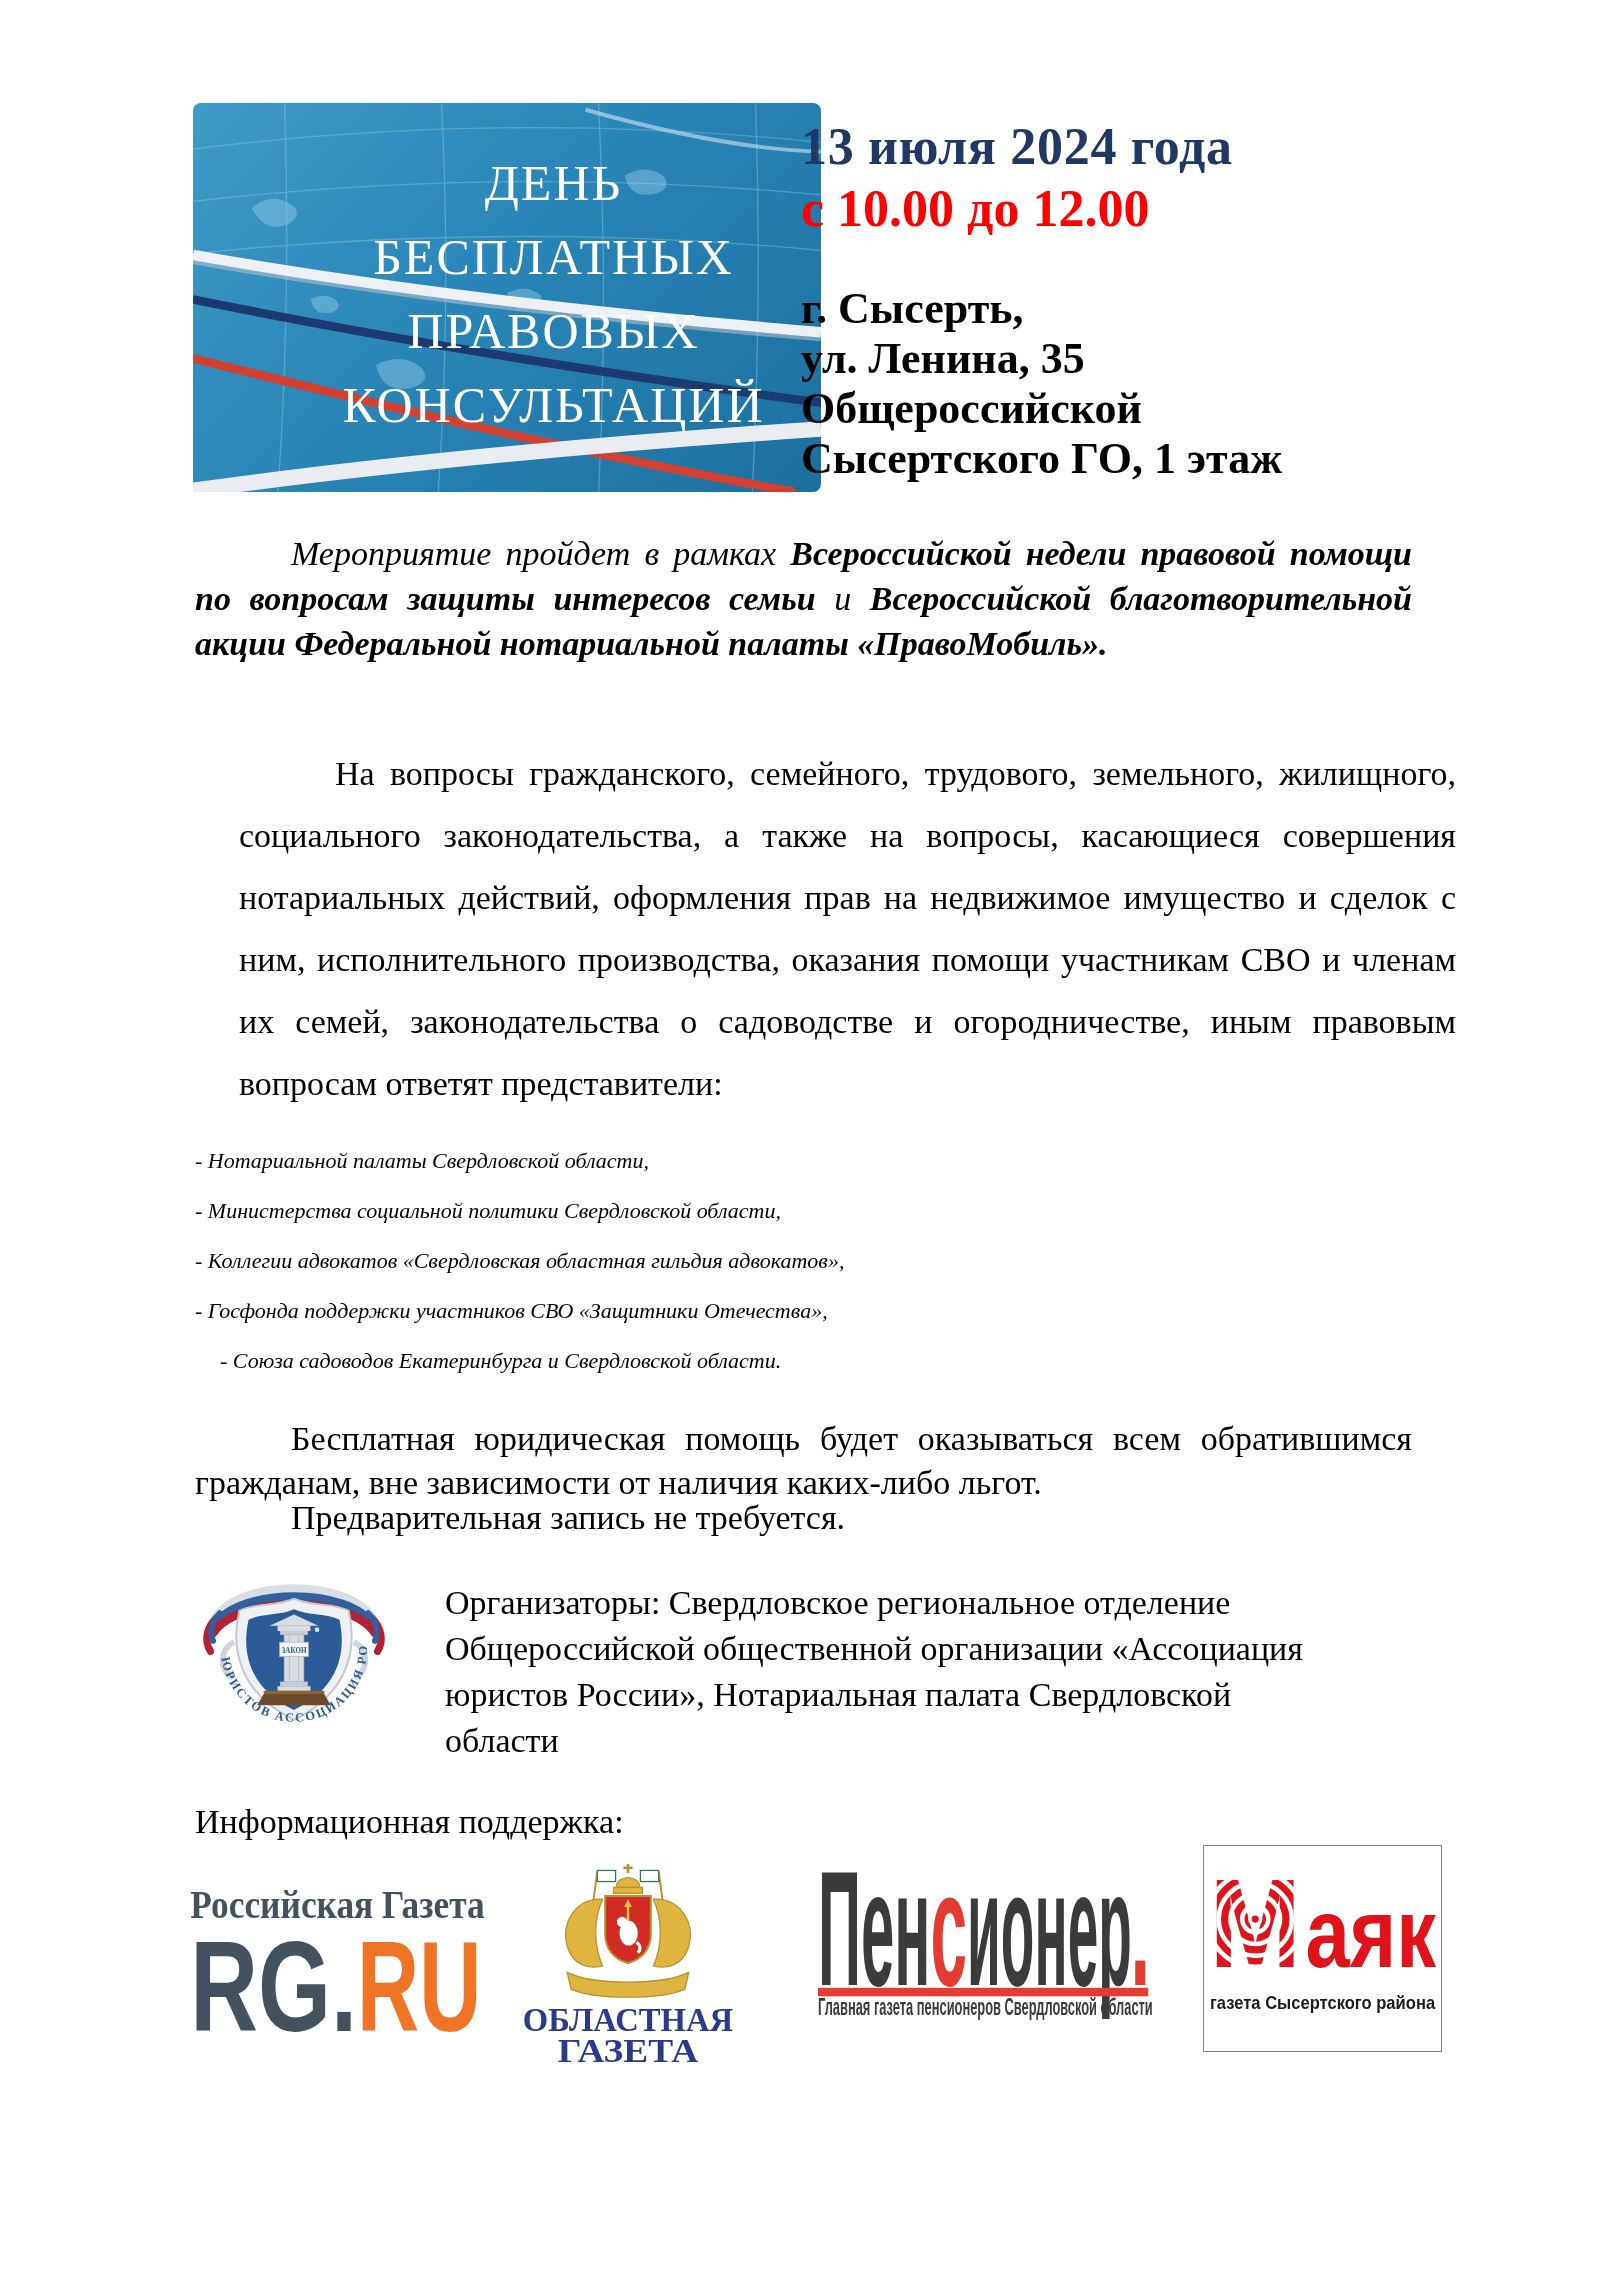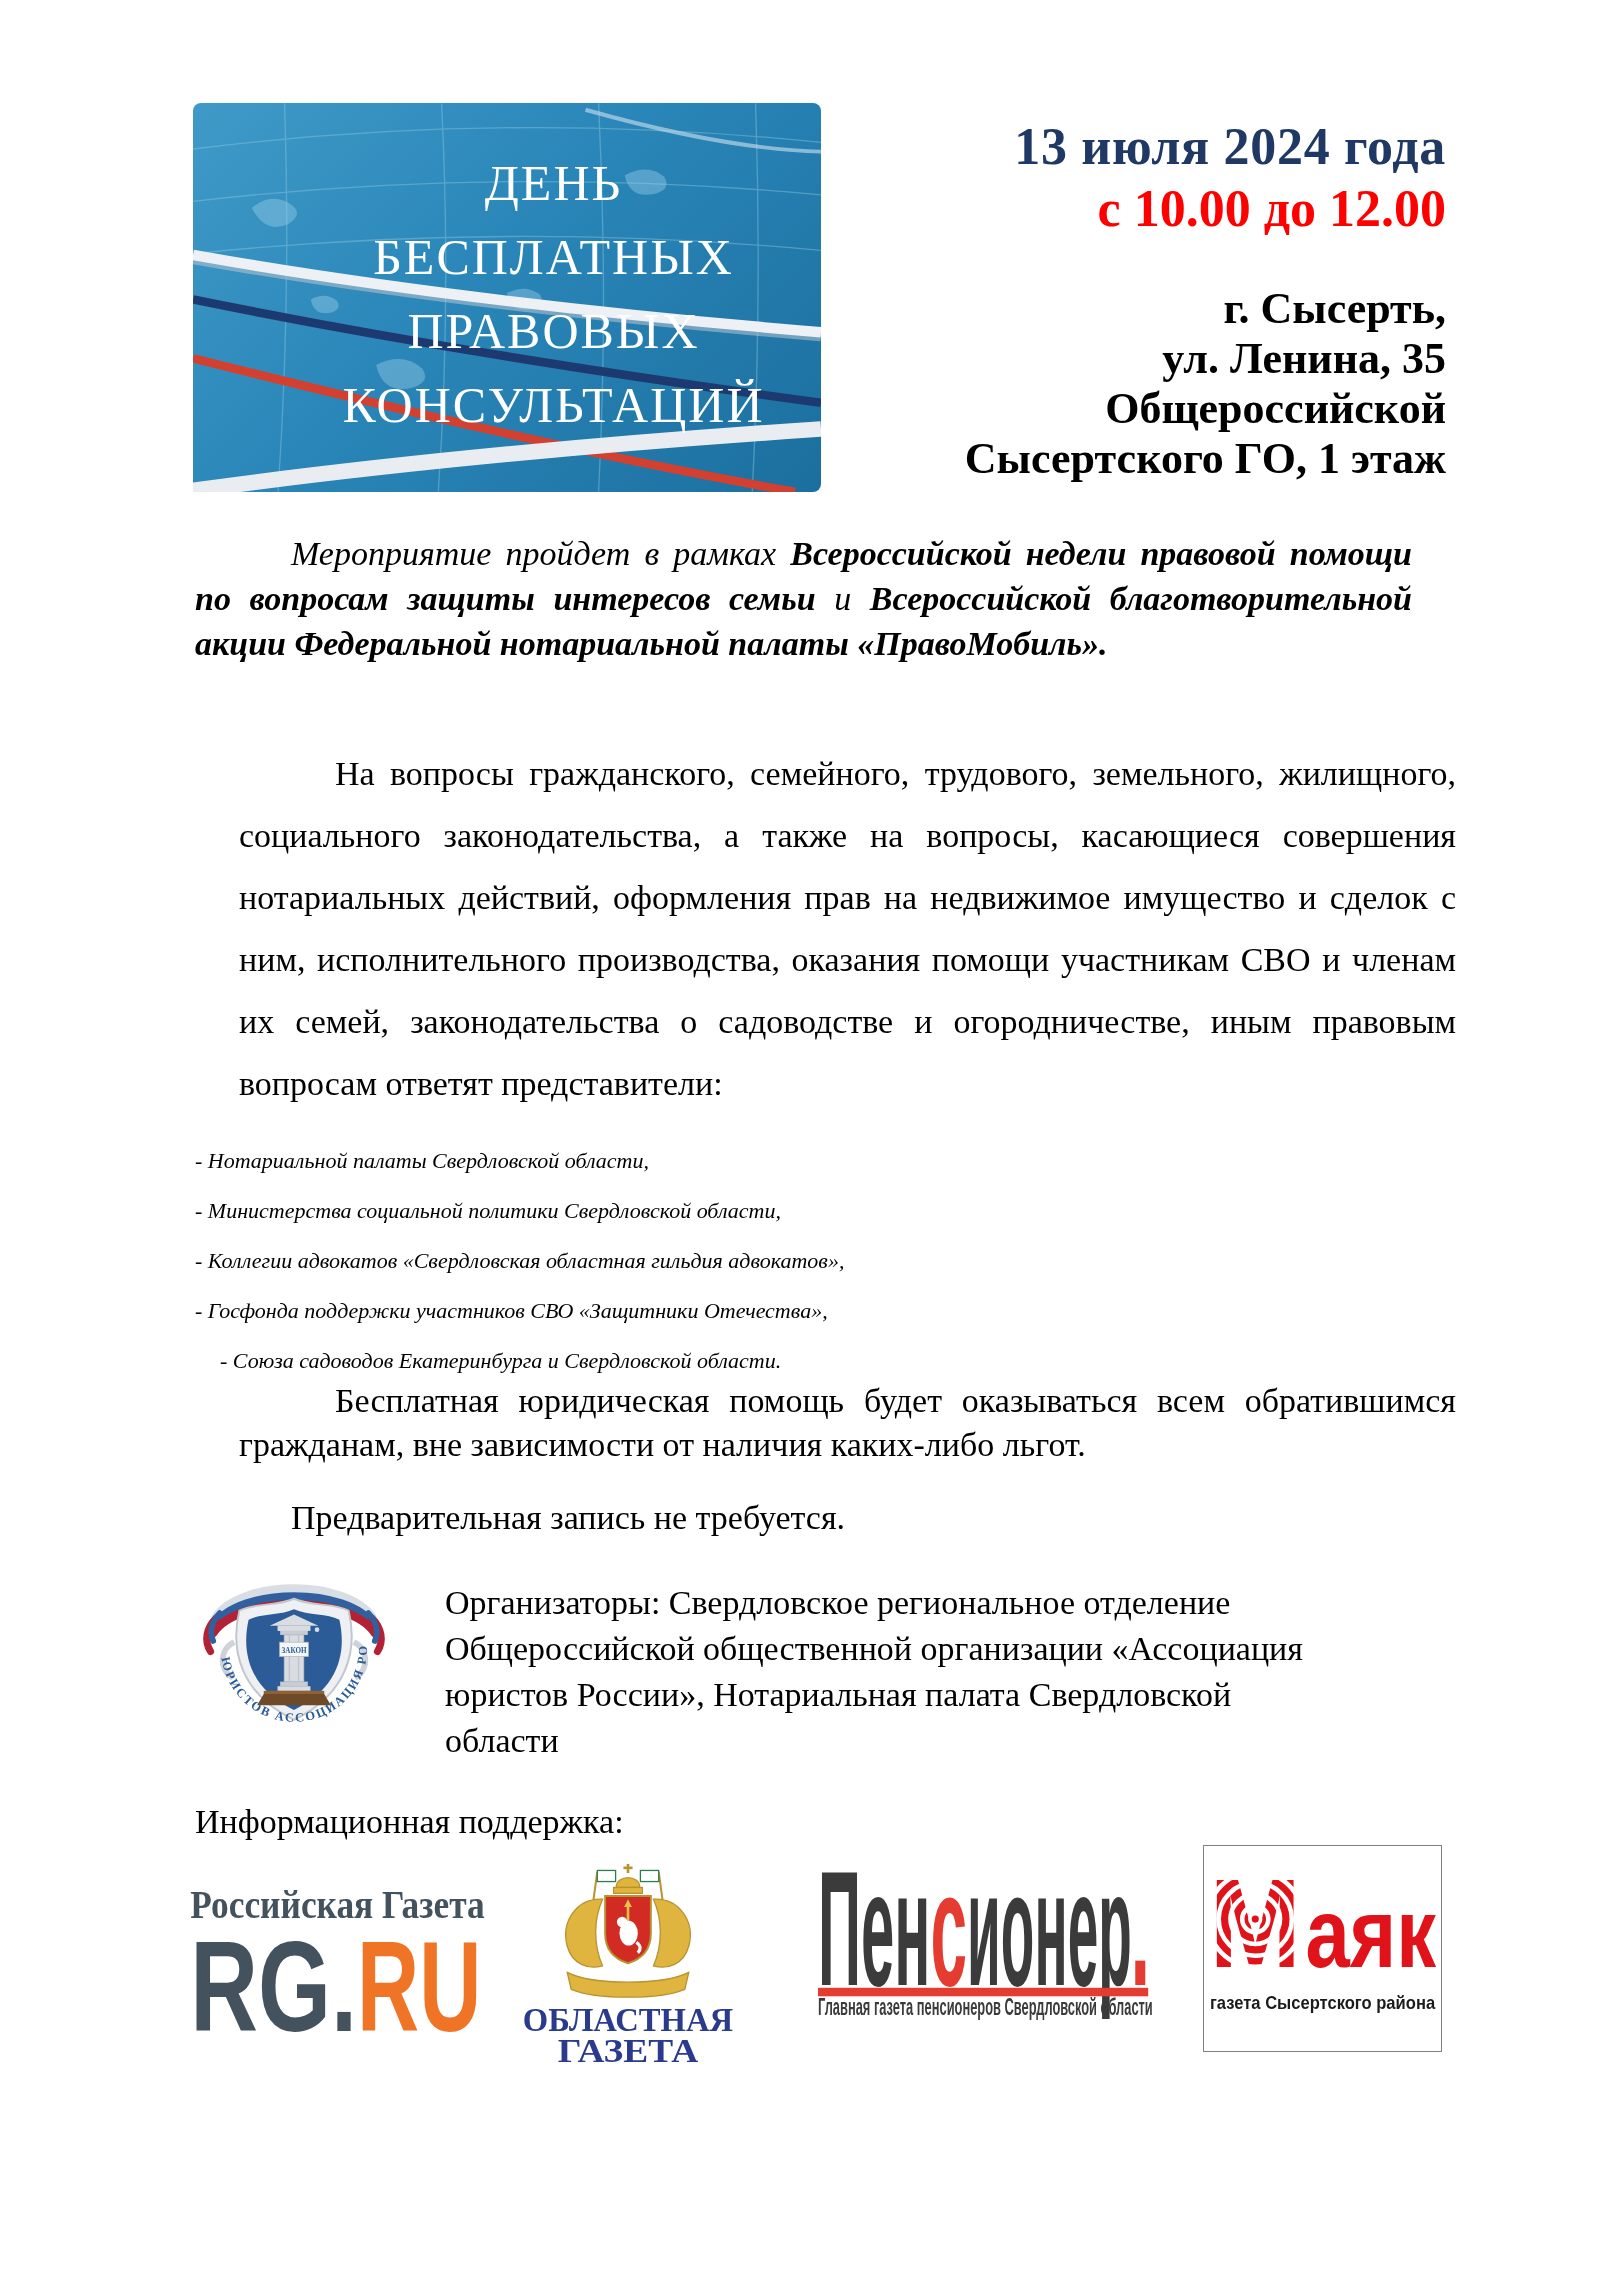--- a/index.html
+++ b/index.html
@@ -9,34 +9,34 @@
 
   
   .banner{left:193px;top:103px;width:628px;height:389px;
           background:linear-gradient(135deg,#3f9ac8 0%,#2a86b8 45%,#1b6f9f 100%);border-radius:8px;}
   .banner svg{position:absolute;left:0;top:0;}
   .banner-title{position:absolute;left:92px;top:43px;width:537px;text-align:center;
                 color:#ffffff;font-size:50px;line-height:74px;letter-spacing:2px;
                 font-family:"Liberation Serif",serif;font-weight:400;}
 
   
-  .event-block{left:831px;top:116px;width:615px;text-align:right;}
+  .event-block{left:801px;top:116px;width:615px;text-align:left;}
   .event-date{font-size:52px;line-height:62px;font-weight:bold;color:#1f3864;letter-spacing:0.7px;}
   .event-time{font-size:52px;line-height:62px;font-weight:bold;color:#ff0000;}
   .event-address{margin-top:44px;font-size:44px;line-height:50px;font-weight:bold;color:#000;}
 
   
   .para{position:absolute;left:195px;width:1217px;font-size:34px;text-align:justify;}
   .p-intro{top:531px;line-height:45px;font-style:italic;text-indent:96px;}
   .p-intro .b{font-weight:bold;}
   .p-questions{top:743px;line-height:62px;text-indent:96px;margin-left:44px;}
   .list{position:absolute;left:195px;top:1136px;width:1256px;font-size:22px;
         font-style:italic;line-height:50px;text-align:left;}
   .list .indented{padding-left:25px;}
-  .p-free{top:1379px;line-height:44px;text-indent:96px;margin-left:44px;}
+  .p-free{top:1417px;line-height:44px;text-indent:96px;}
   .p-noreg{top:1496px;line-height:44px;text-indent:96px;text-align:left;}
 
   
   .org-emblem{left:196px;top:1564px;width:196px;height:180px;}
   .org-text{left:445px;top:1580px;width:896px;font-size:34px;line-height:46px;text-align:left;}
 
   
   .support-label{left:195px;top:1801px;font-size:34px;line-height:41px;}
   .logo-rg{left:190px;top:1887px;}
   .logo-obl{left:520px;top:1860px;}

